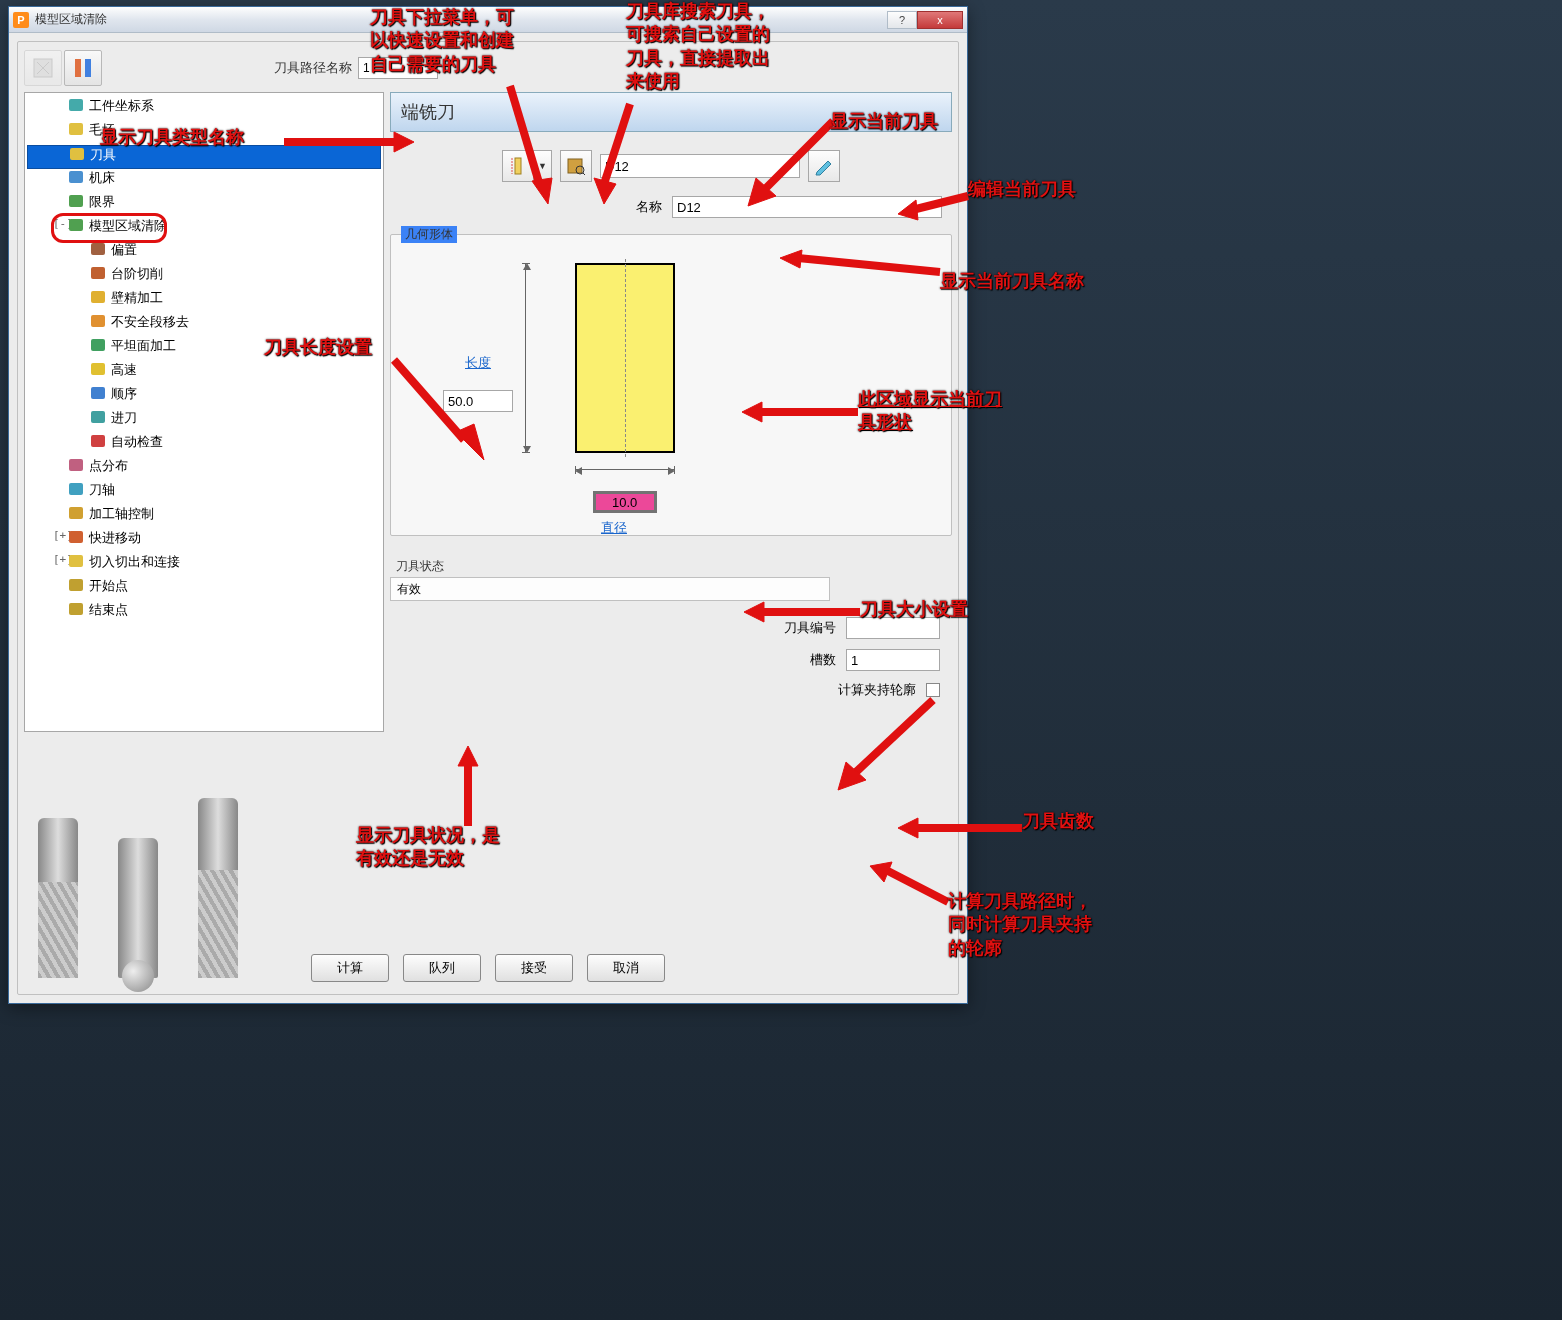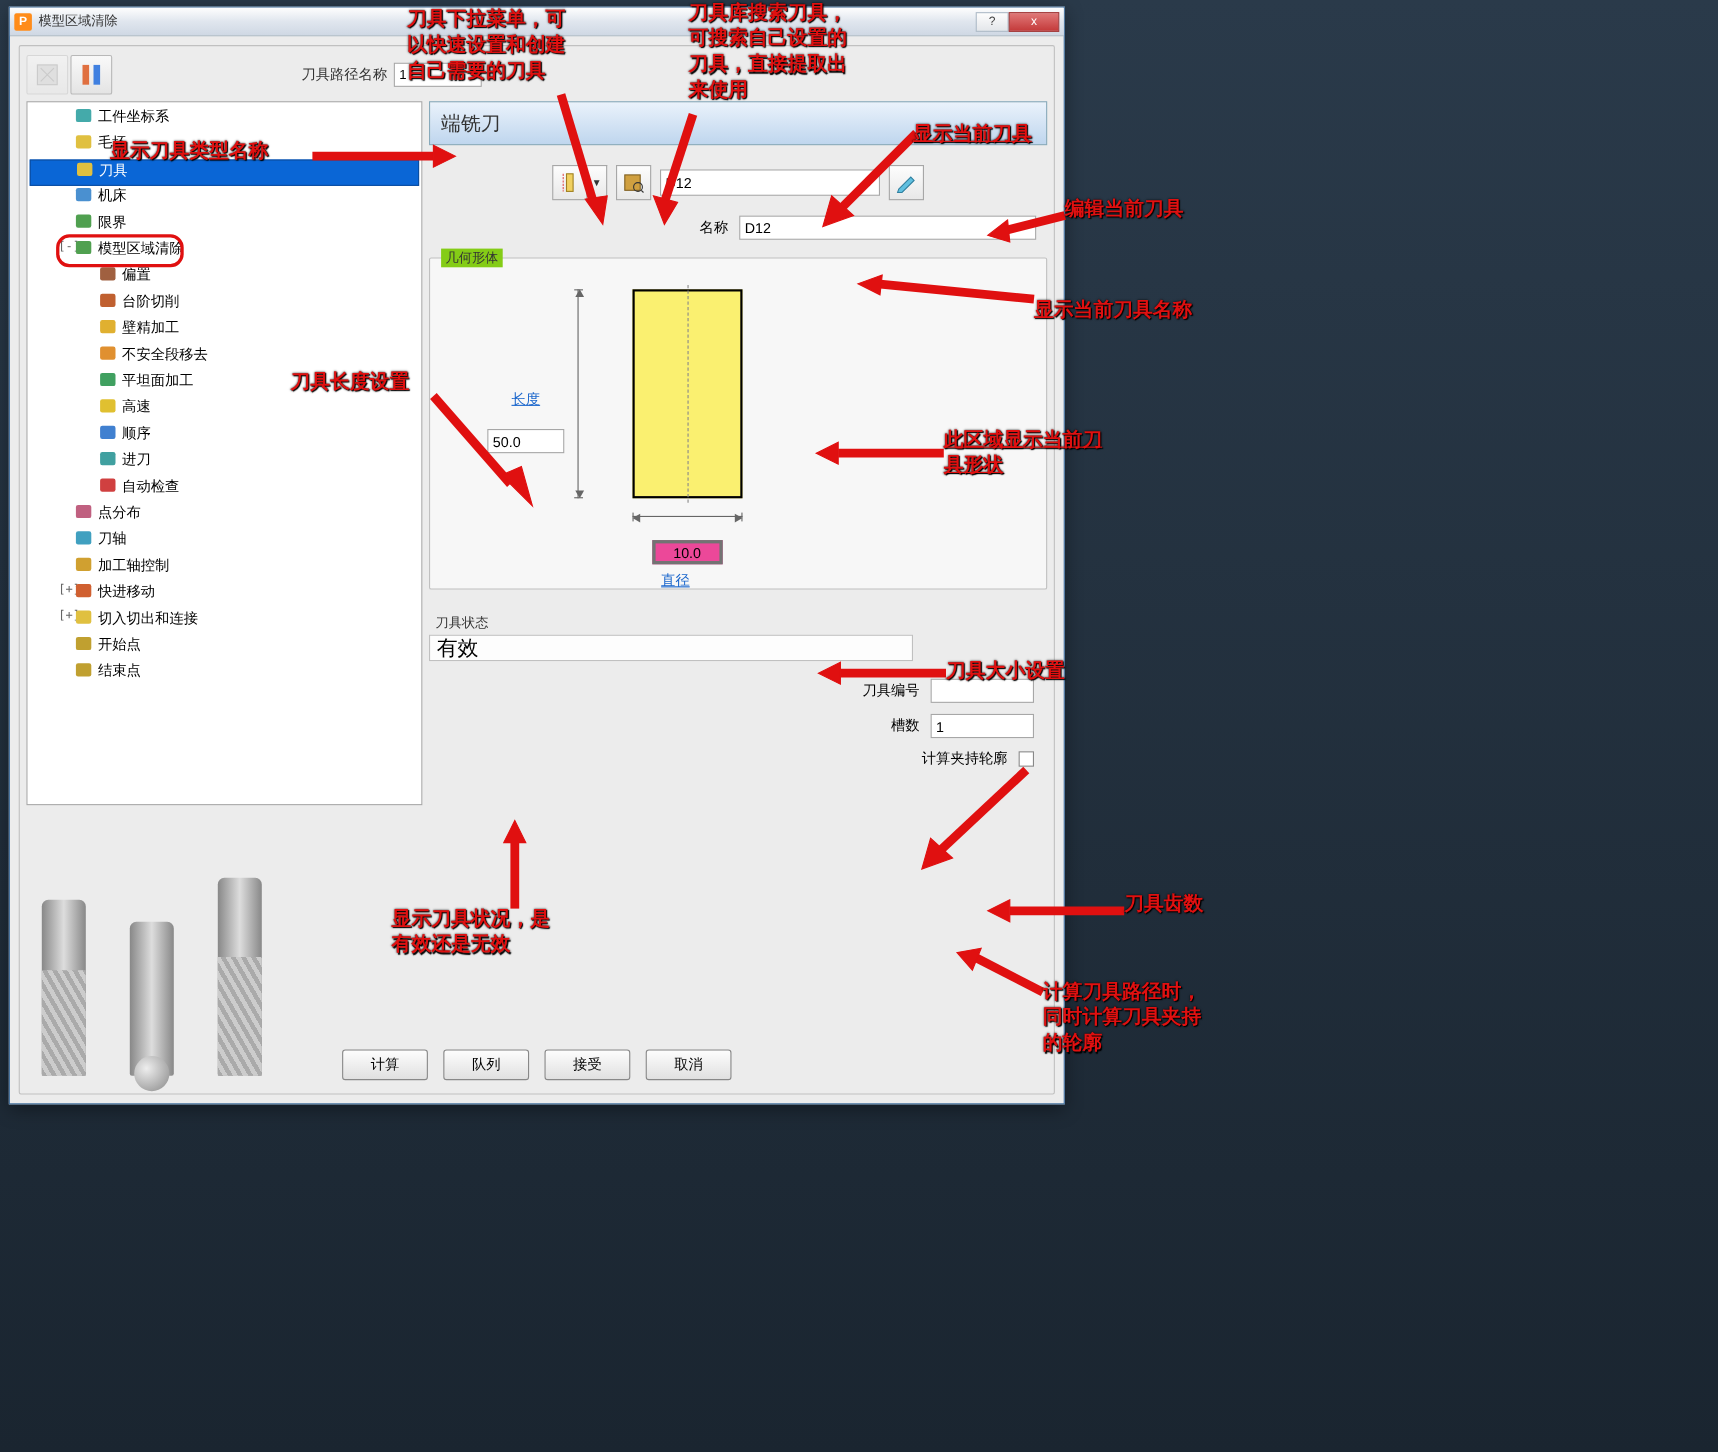--- a/index.html
+++ b/index.html
@@ -36,21 +36,21 @@
 .iconbtn { width:32px; height:32px; border:1px solid #a7a7a7; background:linear-gradient(180deg,#fdfdfd,#e8e8e8); display:flex; align-items:center; justify-content:center; }
 .dropbtn { width:18px; height:32px; border:1px solid #a7a7a7; border-left:none; background:linear-gradient(180deg,#fdfdfd,#e8e8e8); display:flex;align-items:center;justify-content:center; font-size:9px; color:#333; }
 .selectcombo { width: 200px; height:24px; border:1px solid #a7a7a7; background:#fff; font-size:13px; padding:0 4px; display:flex; align-items:center; justify-content:space-between; }
 .selectcombo .caret { font-size:9px; color:#333; }
 
 .namerow { margin-top: 14px; display:flex; align-items:center; justify-content:flex-end; gap:10px; padding-right:10px;}
 .namerow label { font-size:13px; }
 .nameinput { width: 270px; height:22px; border:1px solid #a7a7a7; background:#fff; padding:0 4px; font-size:13px; }
 
 .geogroup { margin-top: 16px; border:1px solid #c0c0c0; background:#f7f7f7; border-radius:2px; position:relative; padding:18px 12px 22px 12px; }
-.geogroup .legend { position:absolute; top:-9px; left:10px; background:#84cc16; padding:0 4px; font-size:12px; color:#333; }
+.geogroup .legend { position:absolute; top:-9px; left:10px; background:#3b82f6; padding:0 4px; font-size:12px; color:#333; }
 .geobody { display:flex; align-items:center; gap:12px; }
 .lenside { display:flex; flex-direction:column; align-items:center; margin-left:40px; }
 .lenlink { color:#1a66cc; text-decoration:underline; font-size:13px; margin-bottom:18px; }
 .leninput { width:70px; height:22px; border:1px solid #a7a7a7; background:#fff; font-size:13px; padding:0 4px; }
 
 .dimfig { position:relative; width:220px; height:260px; }
 .dimfig .dimbar-v { position:absolute; left:0; top:10px; width:12px; height:190px; border-left:1px solid #666; }
 .dimfig .dimbar-v:before,.dimfig .dimbar-v:after { content:''; position:absolute; width:8px; height:1px; background:#666; left:-4px; }
 .dimfig .dimbar-v:before{top:0;} .dimfig .dimbar-v:after{bottom:0;}
 .dimfig .arrv{position:absolute;left:-3px;width:0;height:0;border-left:4px solid transparent;border-right:4px solid transparent;}
@@ -62,21 +62,21 @@
 .dimfig .arrh{position:absolute;top:-3px;width:0;height:0;border-top:4px solid transparent;border-bottom:4px solid transparent;}
 .dimfig .arrh.l{left:0;border-right:7px solid #666;}
 .dimfig .arrh.r{right:0;border-left:7px solid #666;}
 .dimfig .dimbar-h:before,.dimfig .dimbar-h:after{content:'';position:absolute;width:1px;height:8px;background:#666;top:-4px;}
 .dimfig .dimbar-h:before{left:0;} .dimfig .dimbar-h:after{right:0;}
 .diainput { position:absolute; left:68px; top:238px; width:64px; height:22px; border:3px solid #737373; background:#ec4899; font-size:13px; padding:0 16px; }
 .dialink { position:absolute; left:76px; top:266px; color:#1a66cc; text-decoration:underline; font-size:13px;}
 
 .stategroup { margin-top: 22px; }
 .stategroup .slabel { font-size:12px; color:#333; margin-bottom:2px; display:block; padding-left:6px;}
-.statebox { width: 440px; height:24px; border:1px solid #c0c0c0; background:#fdfdfd; padding:0 6px; font-size:19px; display:flex; align-items:center;}
+.statebox { width: 440px; height:24px; border:1px solid #c0c0c0; background:#fdfdfd; padding:0 6px; font-size:12px; display:flex; align-items:center;}
 
 .bottomfields { margin-top:16px; display:flex; flex-direction:column; gap:10px; align-items:flex-end; padding-right:12px; }
 .fieldrow { display:flex; align-items:center; gap:10px; }
 .fieldrow label { font-size:13px; }
 .smallinput { width:94px; height:22px; border:1px solid #a7a7a7; background:#fff; font-size:13px; padding:0 4px; }
 .checkbox { width:14px; height:14px; border:1px solid #888; background:#fff;}
 
 .tool3d { position:absolute; left:20px; bottom:16px; display:flex; gap:40px; align-items:flex-end; }
 .mill { width:40px; background:linear-gradient(90deg,#888,#ddd,#888); border-radius:6px 6px 2px 2px; position:relative;}
 .mill.a{height:160px;} .mill.b{height:140px;} .mill.c{height:180px;}
@@ -451,21 +451,21 @@
 
 <div class="annot" style="left:626px; top:0px; white-space:pre;">刀具库搜索刀具，
 可搜索自己设置的
 刀具，直接提取出
 来使用</div>
 <div class="arrow" style="left:590px; top:104px;"><svg width="50" height="100">
         <line x1="40" y1="0" x2="14" y2="80" stroke-width="8"></line>
         <polygon points="4,74 14,100 26,80"></polygon>
       </svg></div>
 
-<div class="annot" style="left:830px; top:110px;text-decoration:underline;">显示当前刀具</div>
+<div class="annot" style="left:830px; top:110px;">显示当前刀具</div>
 <div class="arrow" style="left:748px; top:116px;"><svg width="90" height="90">
         <line x1="85" y1="5" x2="18" y2="72" stroke-width="8"></line>
         <polygon points="8,62 0,90 28,80"></polygon>
       </svg></div>
 
 <div class="annot" style="left:968px; top:178px;">编辑当前刀具</div>
 <div class="arrow" style="left:898px; top:188px;"><svg width="70" height="30">
         <line x1="70" y1="8" x2="14" y2="22" stroke-width="8"></line>
         <polygon points="18,12 0,26 20,32"></polygon>
       </svg></div>

